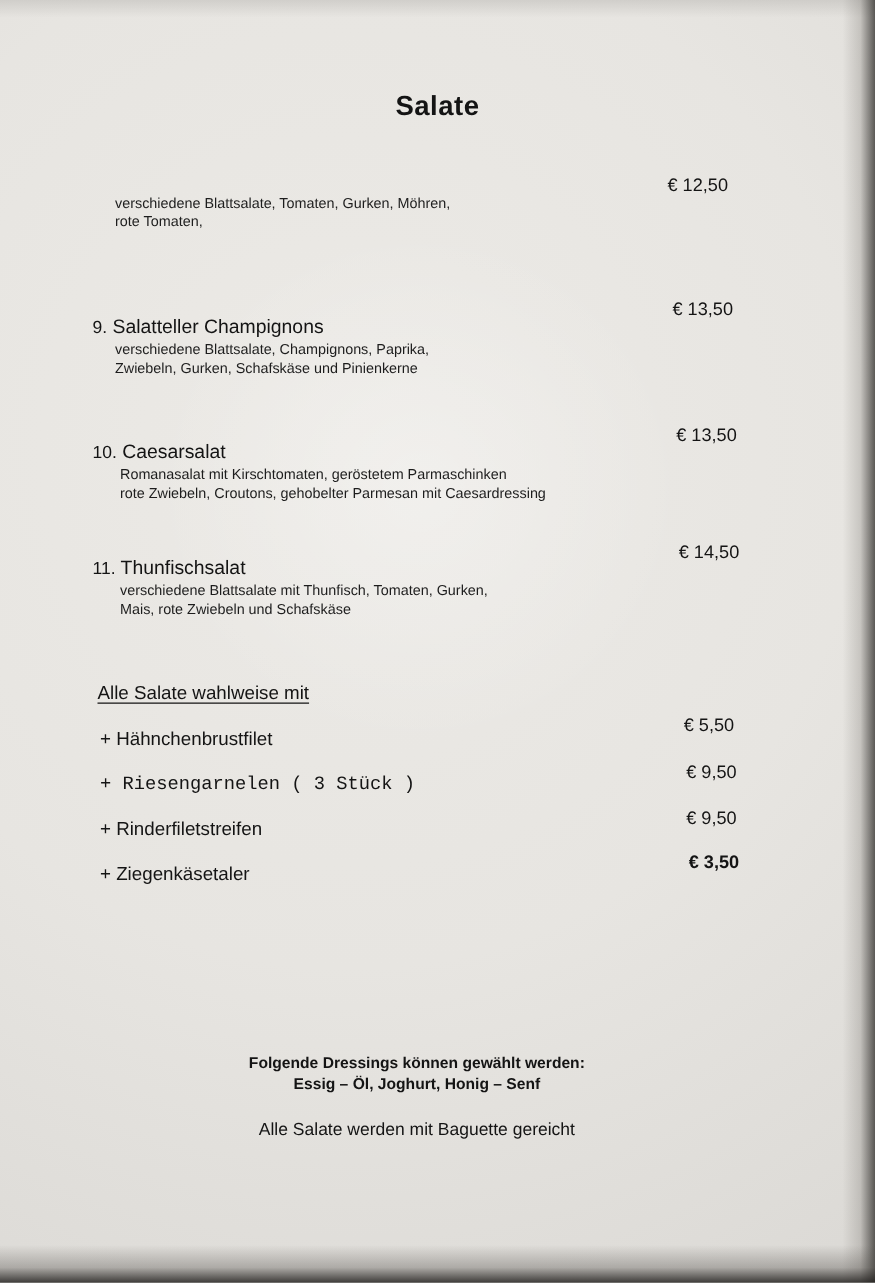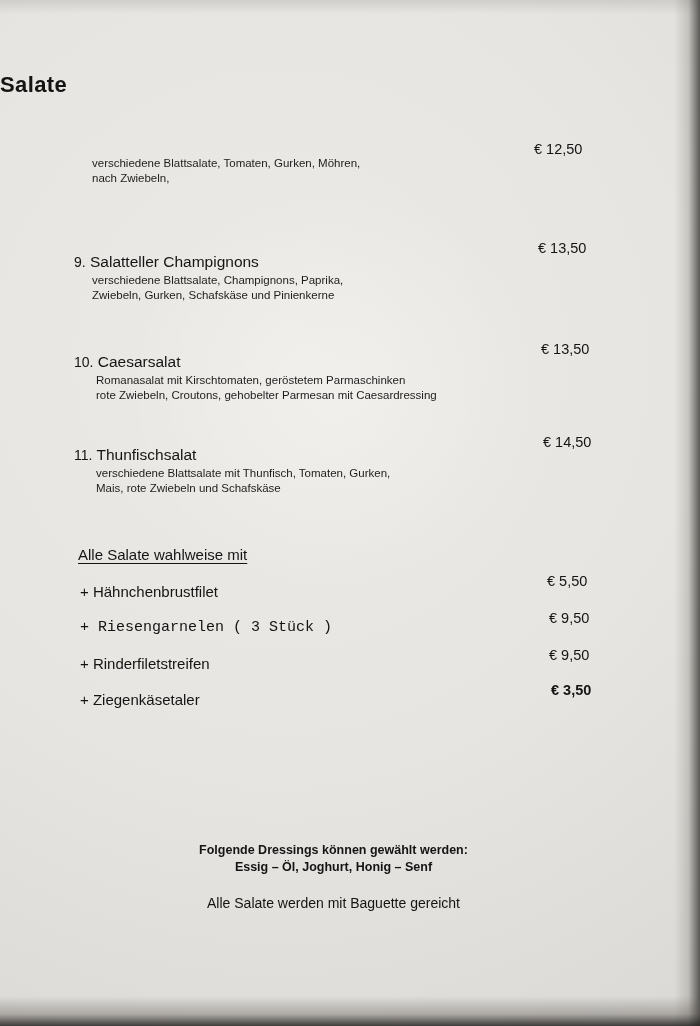--- a/index.html
+++ b/index.html
@@ -66,21 +66,21 @@
     width: 700px;
     height: 1026px;
     color: #1b1b1b;
   }
 
   .title {
     position: absolute;
     top: 72px;
     left: 0;
     width: 700px;
-    text-align: left;
+    text-align: center;
     font-size: 22px;
     font-weight: bold;
     letter-spacing: 0.4px;
     color: #141414;
   }
 
   .item {
     position: absolute;
   }
   .item-name {
@@ -143,21 +143,21 @@
   <div class="edge-top"></div>
   <div class="edge-right"></div>
   <div class="edge-bottom"></div>
 
   <div class="content">
 
     <div class="title">Salate</div>
 
     <div class="item" style="left:74px; top:154px;">
       <div class="item-desc">verschiedene Blattsalate, Tomaten, Gurken, Möhren,</div>
-      <div class="item-desc" style="margin-top:0;">nach Zwiebeln,</div>
+      <div class="item-desc" style="margin-top:0;">rote Tomaten,</div>
     </div>
     <div class="price" style="left:534px; top:141px;">€  12,50</div>
 
     <div class="item" style="left:74px; top:253px;">
       <div class="item-name">
         <span class="item-num">9.</span>
         <span>Salatteller Champignons</span>
       </div>
       <div class="item-desc">verschiedene Blattsalate, Champignons, Paprika,</div>
       <div class="item-desc" style="margin-top:0;">Zwiebeln, Gurken, Schafskäse und Pinienkerne</div>

